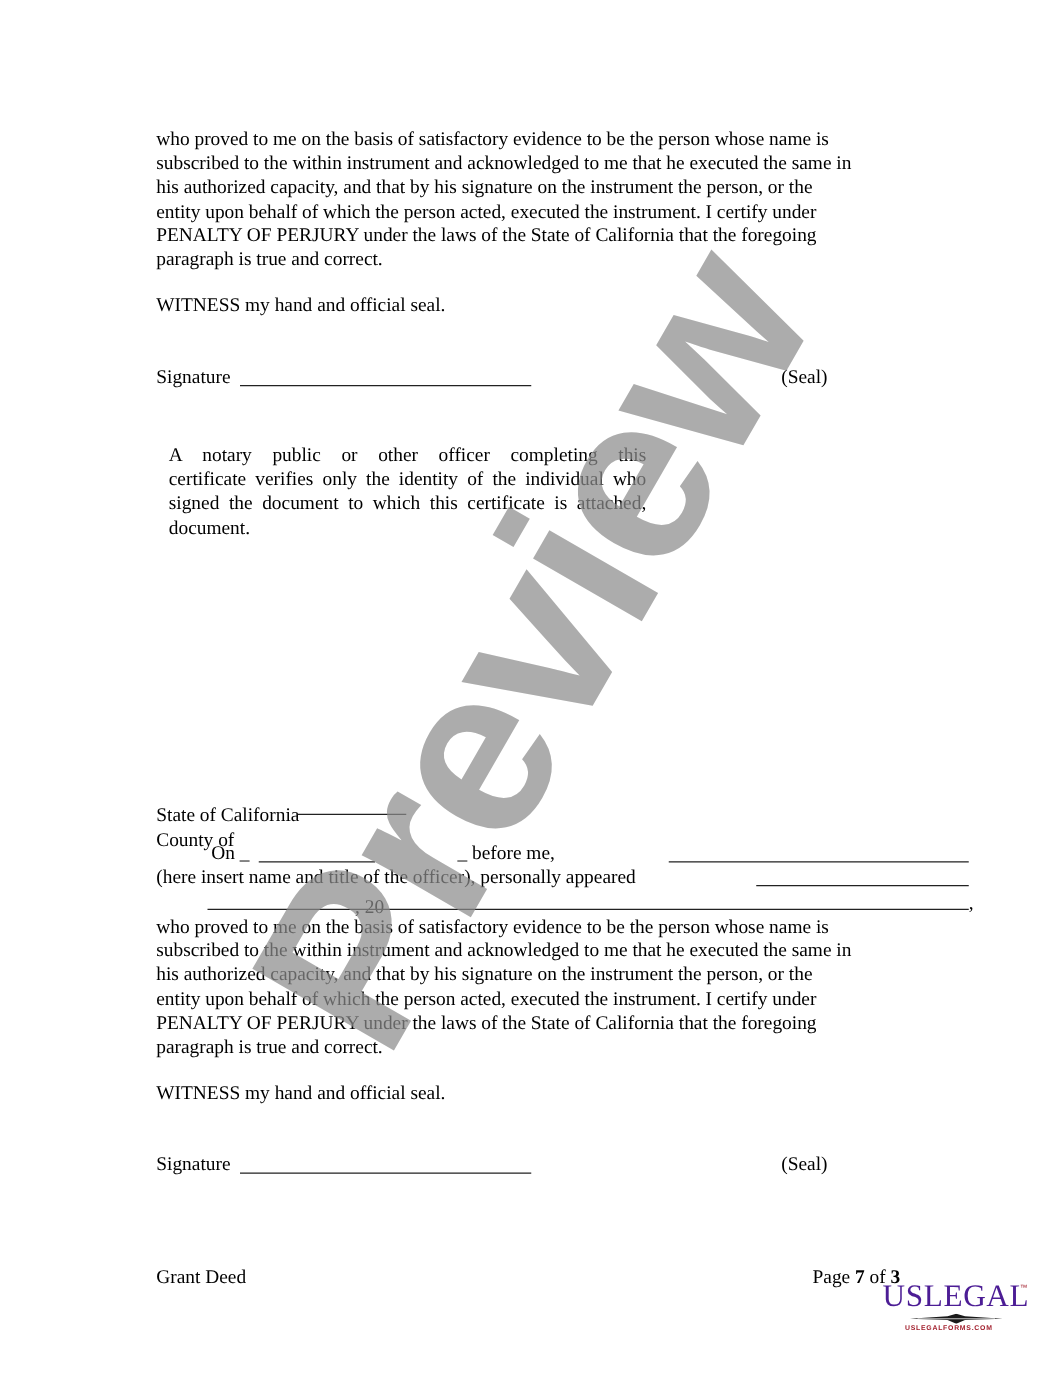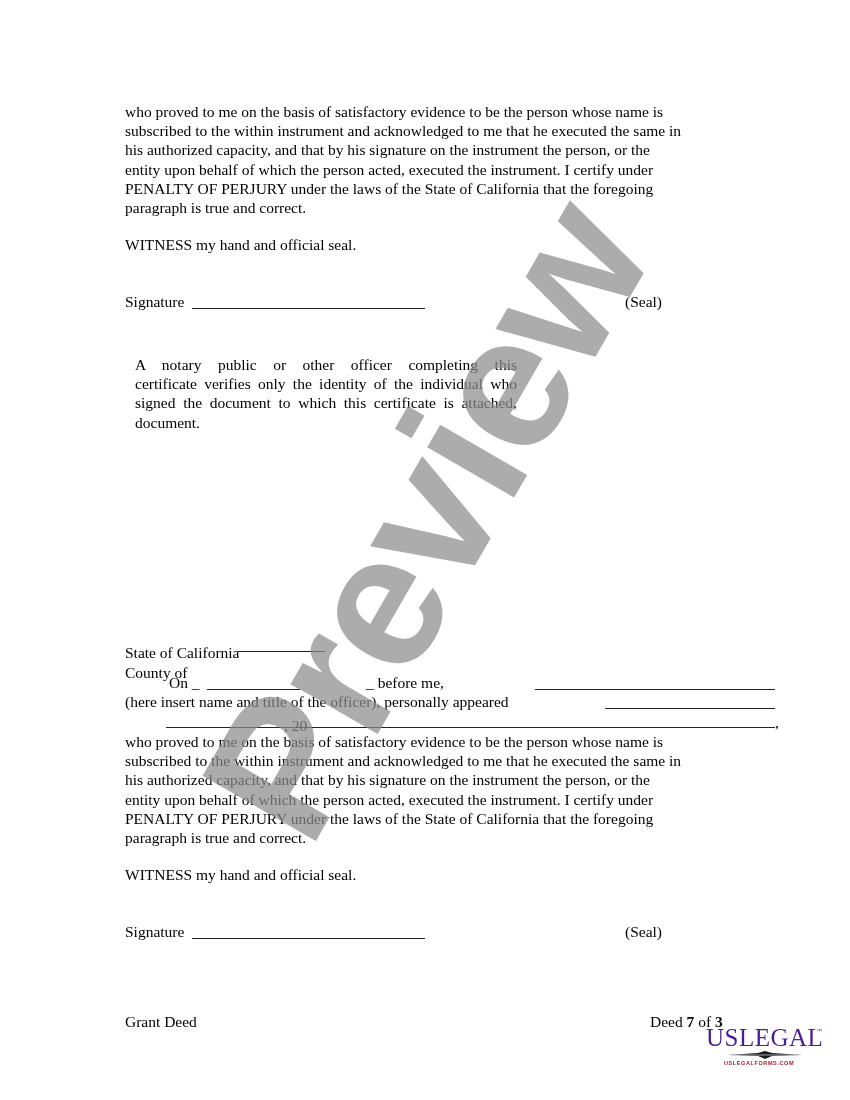--- a/index.html
+++ b/index.html
@@ -82,21 +82,21 @@
   </div>
 
   <div class="t" style="left:125px; top:865px;">WITNESS my hand and official seal.</div>
 
   <div class="t" style="left:125px; top:922px;">Signature</div>
   <div class="line" style="left:192px; top:938px; width:233px;"></div>
   <div class="t" style="left:625px; top:922px;">(Seal)</div>
 
   <div class="t" style="left:125px; top:1012px;">Grant Deed</div>
   <div class="t" style="left:650px; top:1012px;">
-    <span>Deed</span>
+    <span>Page</span>
     <b>7</b>
     <span>of</span>
     <b>3</b>
   </div>
 
   <div class="watermark">Preview</div>
 
   <div class="logo">
     <div class="logo-text">USLEGAL</div>
     <div class="logo-tm">™</div>

